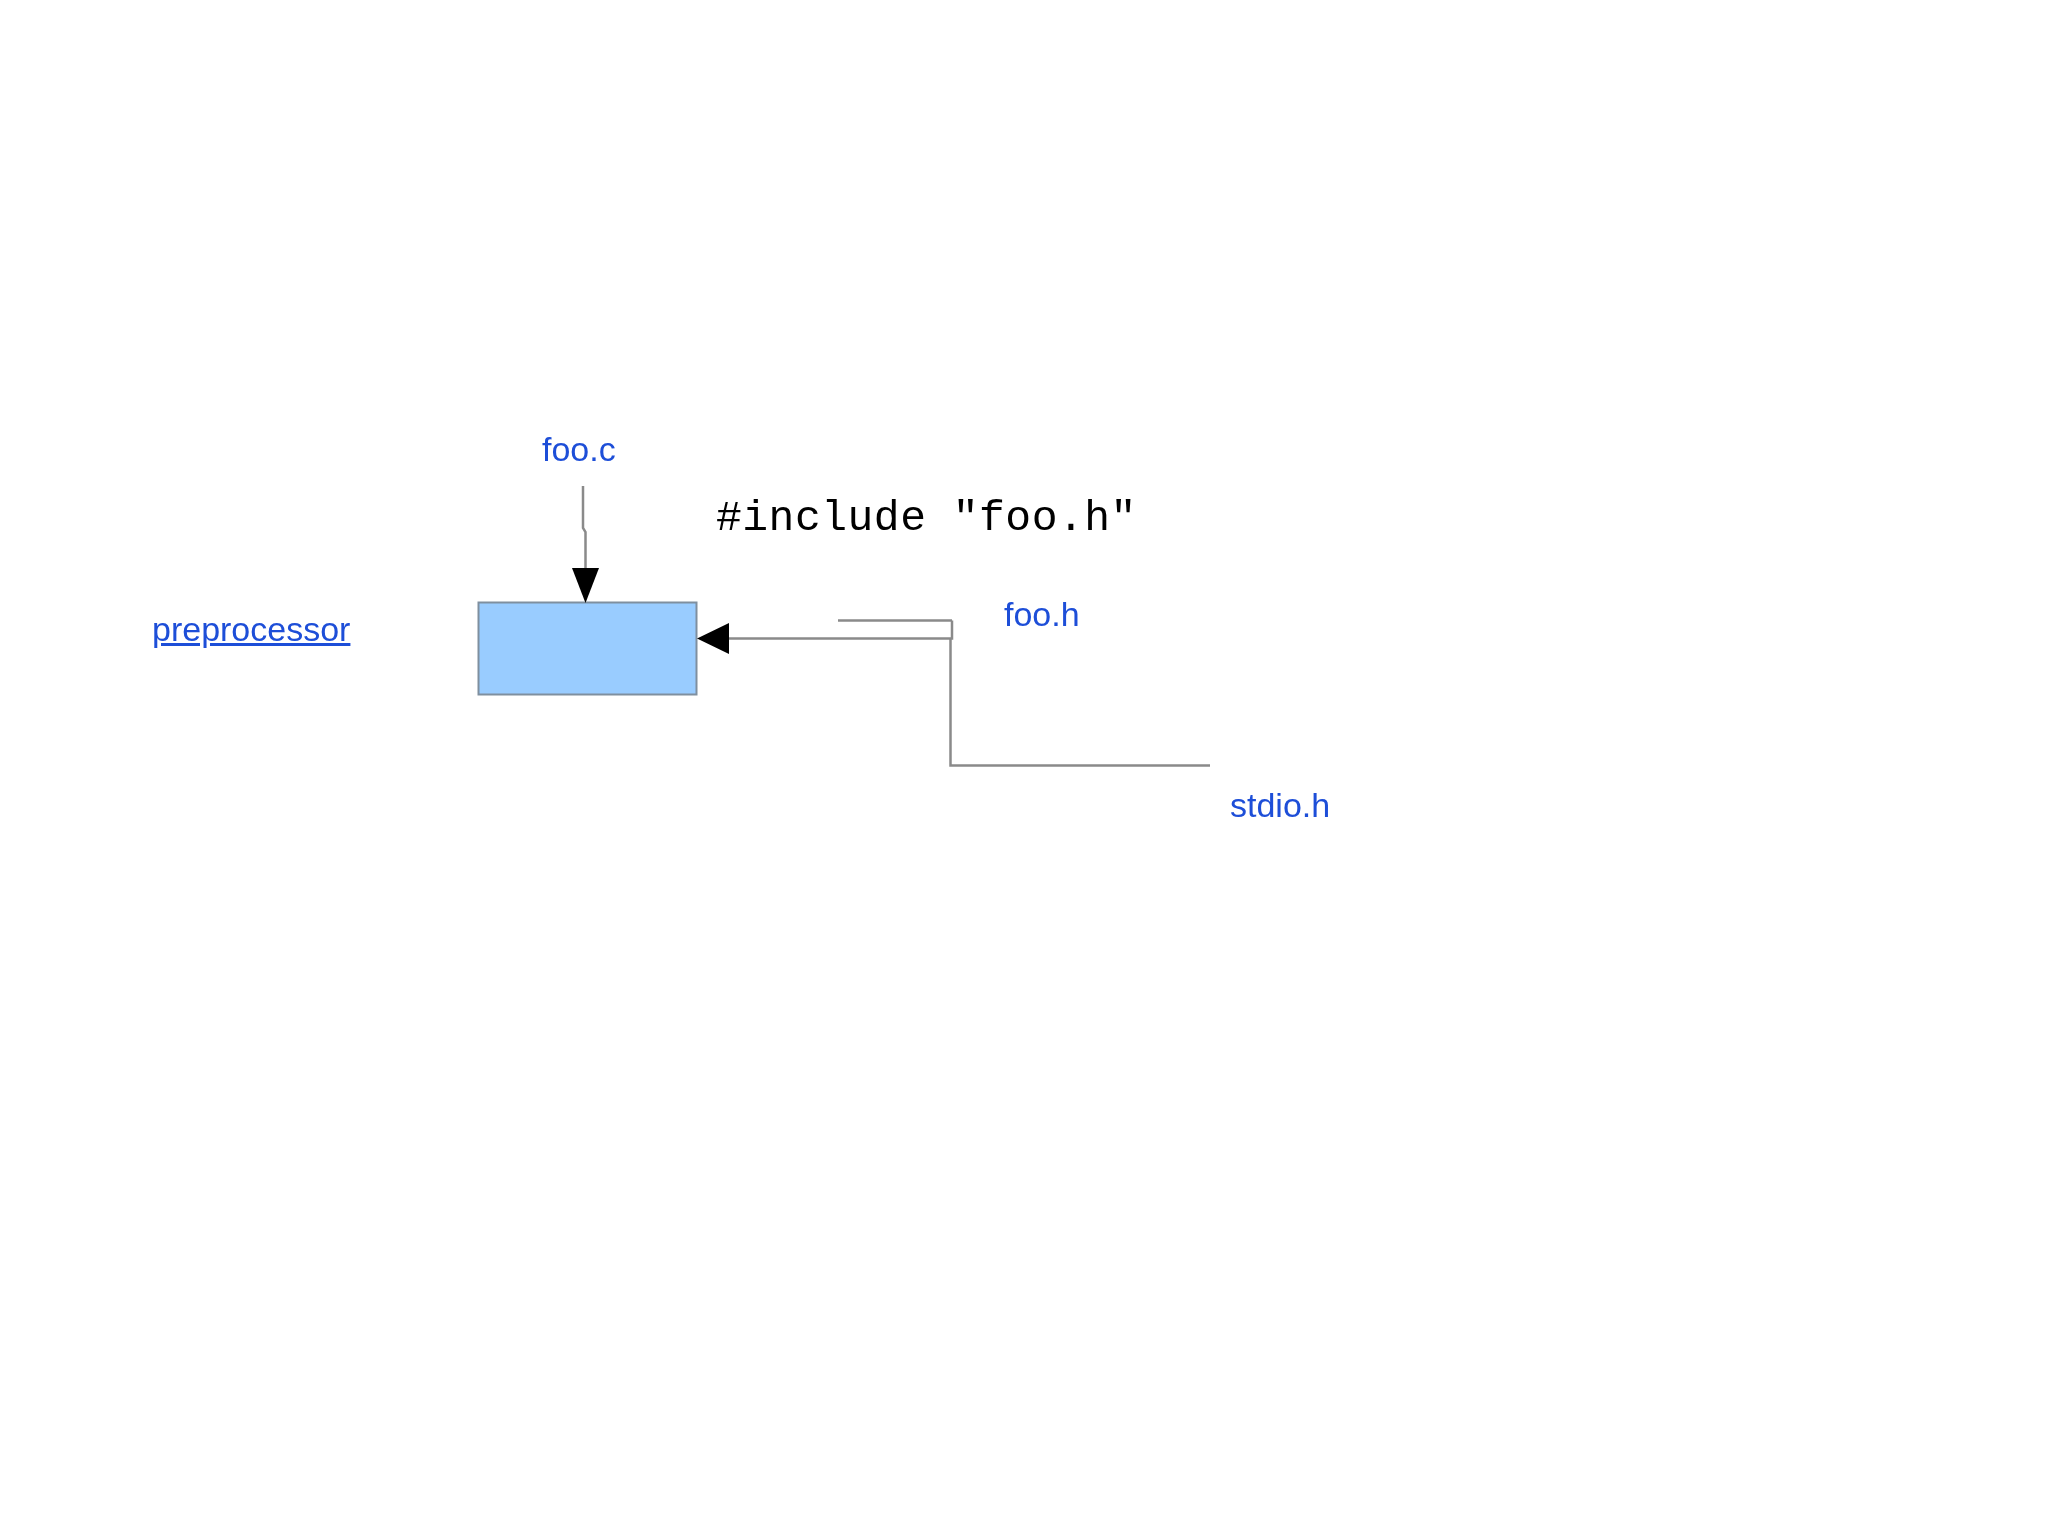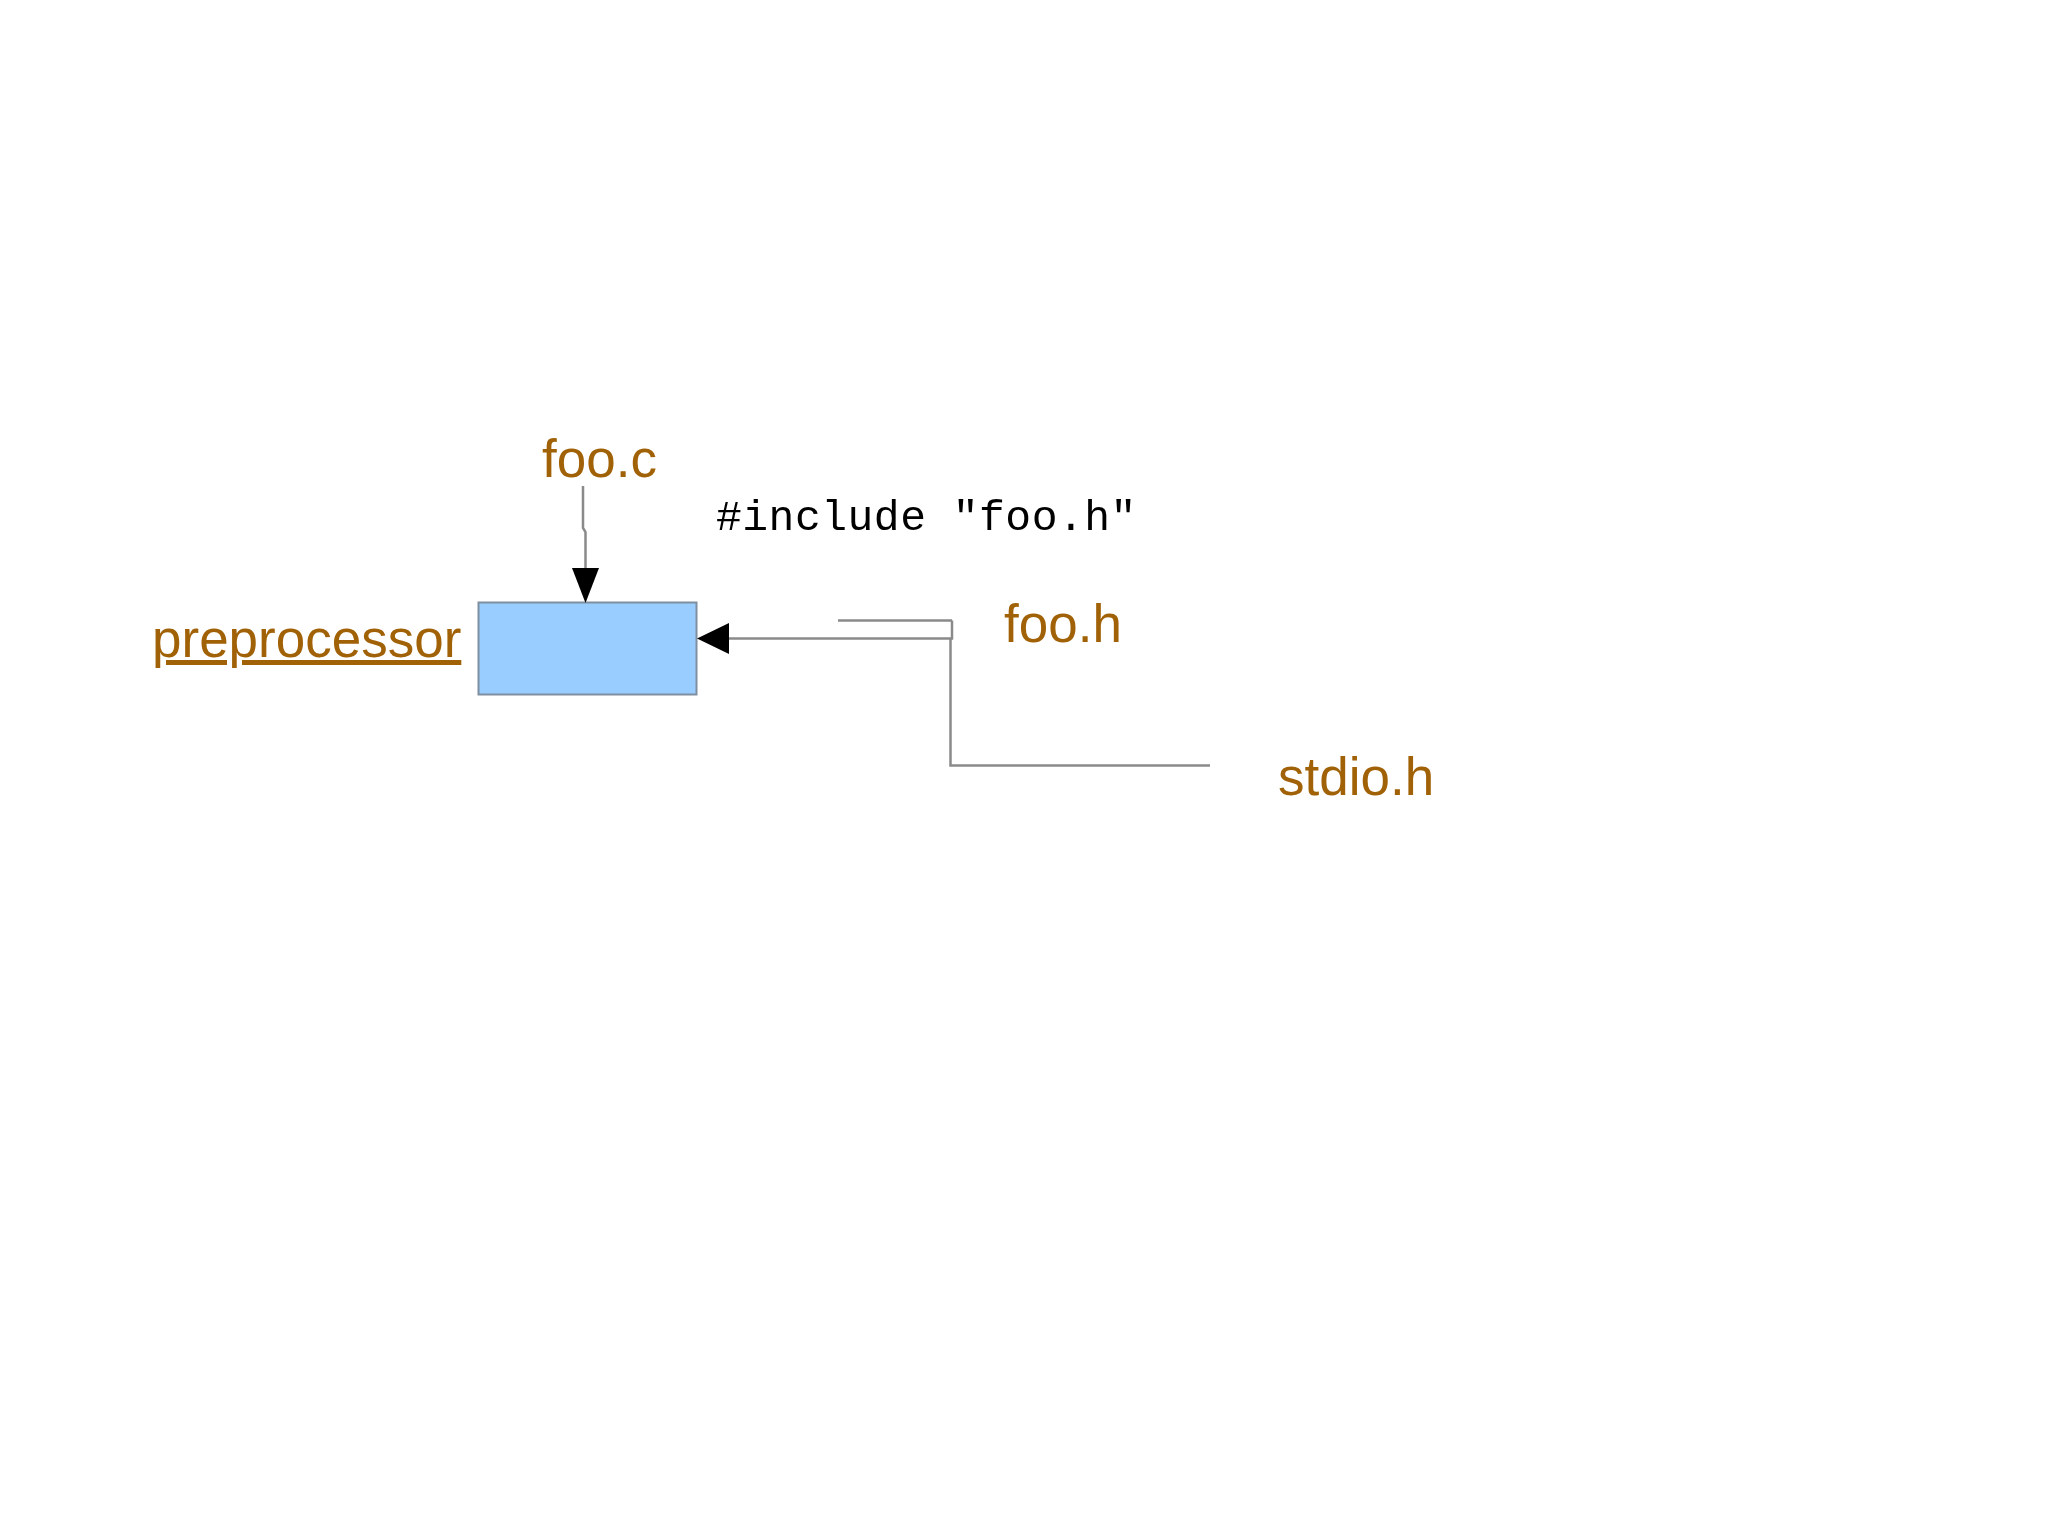--- a/index.html
+++ b/index.html
@@ -21,23 +21,23 @@
   #diagram-svg {
     position: absolute;
     left: 0;
     top: 0;
     width: 2048px;
     height: 1535px;
   }
   .label {
     position: absolute;
     font-family: "Liberation Sans", sans-serif;
-    font-size: 53px;
+    font-size: 34px;
     line-height: 1;
-    color: #a16207;
+    color: #1d4ed8;
     white-space: pre;
   }
   .code {
     position: absolute;
     font-family: "Liberation Mono", "DejaVu Sans Mono", monospace;
     font-size: 43px;
     line-height: 1;
     color: #000000;
     white-space: pre;
     letter-spacing: 0.5px;
@@ -52,22 +52,21 @@
     left: 542px;
     top: 432px;
   }
   #label-fooh {
     left: 968px;
     top: 597px;
     margin-left: 36px;
   }
   #label-stdioh {
     left: 1230px;
-    top: 750px;
-    margin-left: 48px;
+    top: 788px;
   }
   #code-include-fooh {
     left: 716px;
     top: 497px;
   }
   #code-include-stdioh {
     left: 1120px;
     top: 640px;
   }
 </style>

